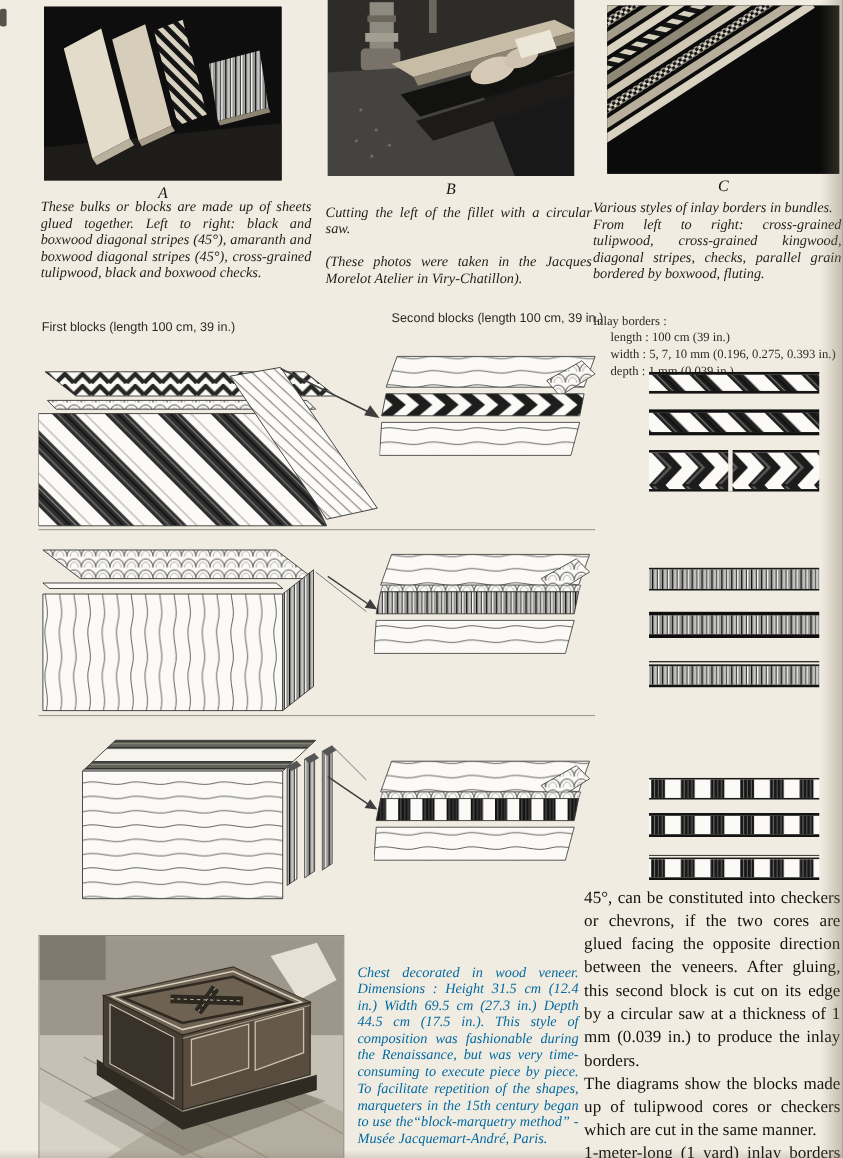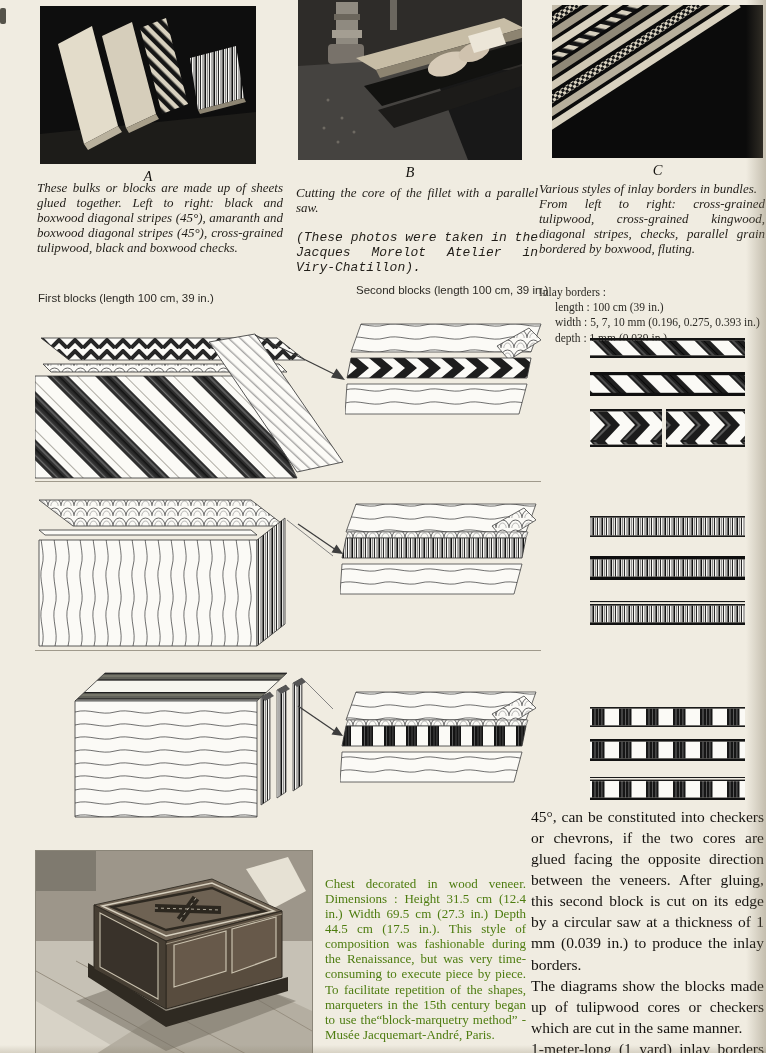--- a/index.html
+++ b/index.html
@@ -3,27 +3,27 @@
 <meta charset="utf-8">
 <style>
   html,body{margin:0;padding:0;background:#777;}
   .page{position:relative;width:766px;height:1053px;background:#f0ece1;overflow:hidden;
         font-family:"Liberation Serif",serif;color:#1c1a17;}
   .abs{position:absolute;}
   .photo{position:absolute;background:#0e0e0e;}
   .letter{position:absolute;text-align:center;font-style:italic;font-size:14.5px;color:#15130f;}
   .cap{position:absolute;font-style:italic;font-size:13px;line-height:1.15;text-align:justify;color:#211e19;}
   .cap p{margin:0;}
-  .cap p.gap{margin-top:15px;font-family:Liberation Mono, monospace;}
+  .cap p.gap{margin-top:15px;}
   .label{position:absolute;font-family:"Liberation Sans",sans-serif;font-size:11.5px;color:#2c2a25;text-align:right;}
   .specs{position:absolute;font-family:Liberation Serif, serif;font-size:11.5px;line-height:1.32;color:#2c2a25;}
   .specs .ind{margin-left:16px;}
   .specs p{margin:0;}
   .sep{position:absolute;height:1px;background:#a09a8c;}
-  .chest-cap{position:absolute;font-size:13px;line-height:1.16;text-align:justify;color:#4d7c0f;}
+  .chest-cap{position:absolute;font-style:italic;font-size:13px;line-height:1.16;text-align:justify;color:#0369a1;}
   .body-col{position:absolute;font-size:15.5px;line-height:1.36;text-align:justify;color:#14120f;}
   .body-col p{margin:0;}
   .edge-r{position:absolute;right:0;top:0;width:20px;height:100%;
           background:linear-gradient(to right,rgba(125,115,92,0),rgba(125,115,92,0.38));}
   .edge-b{position:absolute;left:0;bottom:0;width:100%;height:8px;
           background:linear-gradient(to bottom,rgba(125,115,92,0),rgba(125,115,92,0.22));}
   .blemish{position:absolute;left:0;top:8px;width:6px;height:16px;background:#55534a;border-radius:2px;}
 </style>
 </head>
 <body>
@@ -169,21 +169,21 @@
   </svg>
 
   <div class="letter" style="left:40px;top:168px;width:216px">A</div>
   <div class="letter" style="left:298px;top:164px;width:224px">B</div>
   <div class="letter" style="left:552px;top:162px;width:211px">C</div>
 
   <div class="cap" style="left:37px;top:181px;width:246px">
     <p>These bulks or blocks are made up of sheets glued together. Left to right: black and boxwood diagonal stripes (45°), amaranth and boxwood diagonal stripes (45°), cross-grained tulipwood, black and boxwood checks.</p>
   </div>
   <div class="cap" style="left:296px;top:186px;width:242px">
-    <p>Cutting the core of the fillet with a parallel saw.</p>
+    <p>Cutting the left of the fillet with a circular saw.</p>
     <p class="gap">(These photos were taken in the Jacques Morelot Atelier in Viry-Chatillon).</p>
   </div>
   <div class="cap" style="left:539px;top:182px;width:226px">
     <p>Various styles of inlay borders in bundles.</p>
     <p>From left to right: cross-grained tulipwood, cross-grained kingwood, diagonal stripes, checks, parallel grain bordered by boxwood, fluting.</p>
   </div>
 
   <div class="specs" style="left:539px;top:285px;width:226px">
     <p>Inlay borders :</p>
     <p class="ind">length : 100 cm (39 in.)</p>

